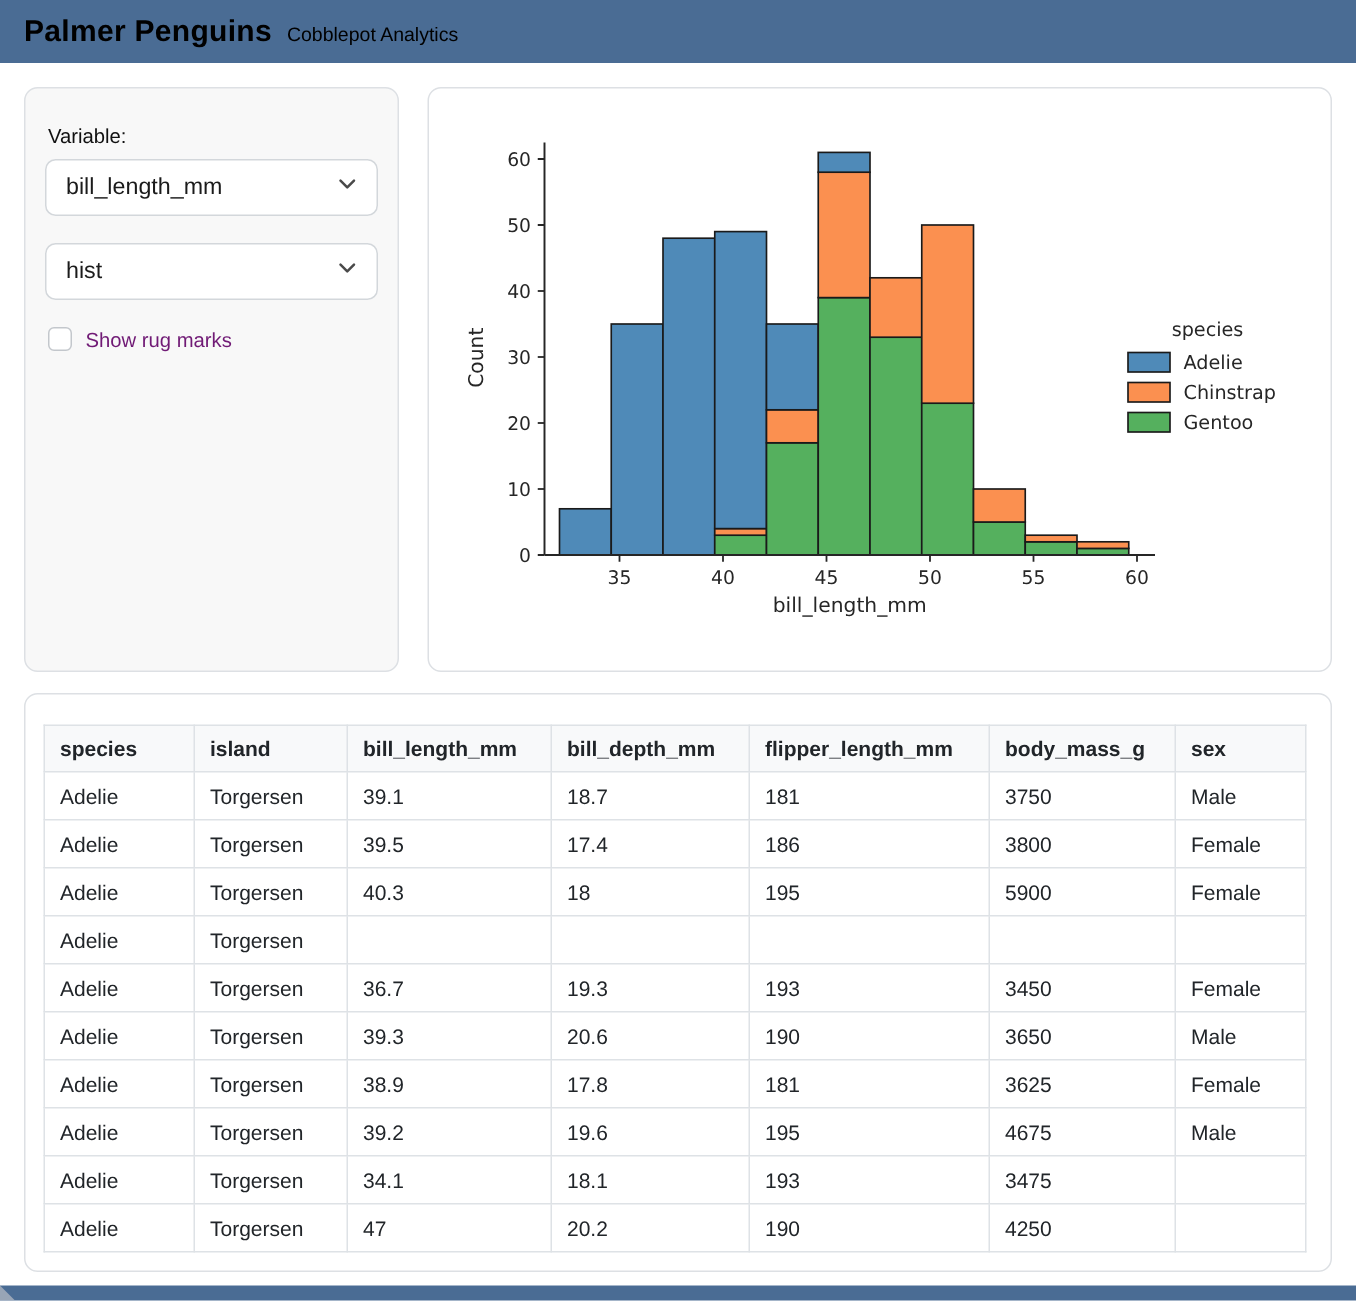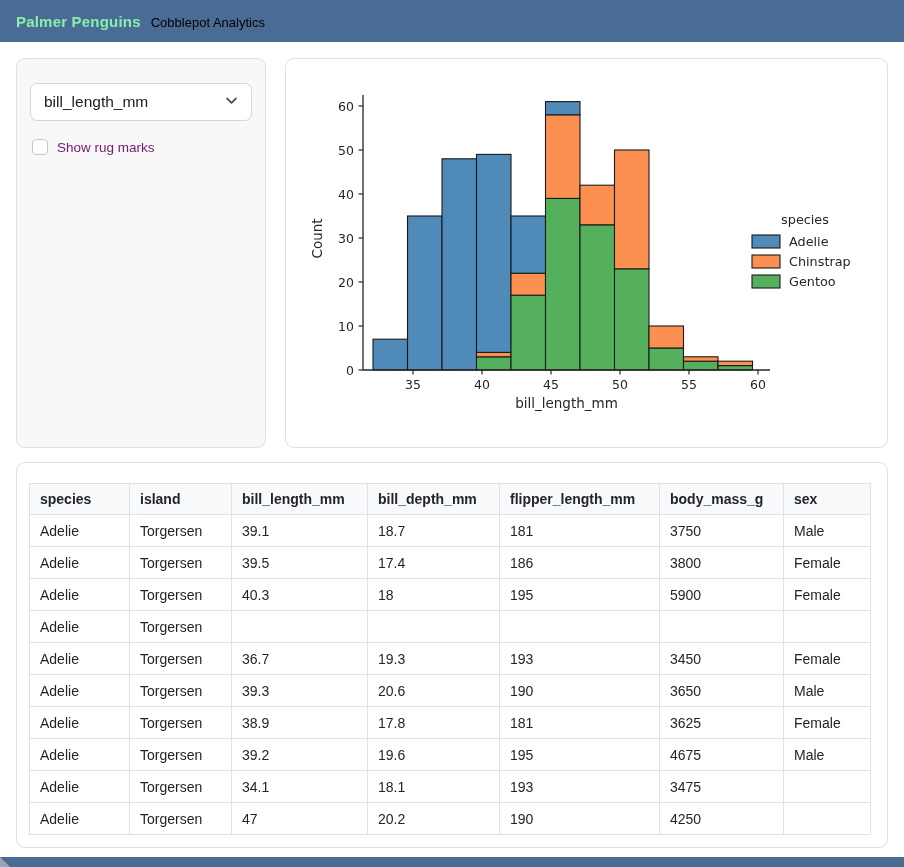--- a/index.html
+++ b/index.html
@@ -7,21 +7,21 @@
   body {
     font-family:"Liberation Sans", sans-serif;
     background:#4a6c94;
     position:relative;
     overflow:hidden;
   }
   .app-header {
     position:absolute; left:0; top:0; width:904px; height:42px;
     background:#4a6c94; display:flex; align-items:center; padding:0 16px; gap:10px;
   }
-  .app-title { color:#86efac; font-size:15px; font-weight:700; letter-spacing:.2px; }
+  .app-title { color:#000000; font-size:20px; font-weight:700; letter-spacing:.2px; }
   .app-subtitle { color:#000000; font-size:13px; font-weight:500; position:relative; top:1px; }
   .content {
     position:absolute; left:0; top:42px; width:904px; height:815px;
     background:#ffffff;
   }
   .card {
     position:absolute; background:#fff; border:1px solid #dde0e4; border-radius:9px;
   }
   .sidebar { left:16px; top:16px; width:250px; height:390px; background:#f8f8f8; padding:24px 13px 0 13px; }
   .field-label { font-size:13.5px; color:#111; margin:0 0 8px 2px; }
@@ -51,22 +51,31 @@
 <body>
 
 <header class="app-header">
   <span class="app-title">Palmer Penguins</span>
   <span class="app-subtitle">Cobblepot Analytics</span>
 </header>
 
 <div class="content">
 
   <aside class="card sidebar">
+    <div class="field-label">Variable:</div>
     <div class="select-box">
       <span class="select-value">bill_length_mm</span>
+      <span class="chev">
+        <svg width="15" height="15" viewBox="0 0 16 16">
+            <path d="M3.2 5.8 8 10.6l4.8-4.8" fill="none" stroke="#4a4a4a" stroke-width="1.8" stroke-linecap="round" stroke-linejoin="round"></path>
+          </svg>
+      </span>
+    </div>
+    <div class="select-box">
+      <span class="select-value">hist</span>
       <span class="chev">
         <svg width="15" height="15" viewBox="0 0 16 16">
             <path d="M3.2 5.8 8 10.6l4.8-4.8" fill="none" stroke="#4a4a4a" stroke-width="1.8" stroke-linecap="round" stroke-linejoin="round"></path>
           </svg>
       </span>
     </div>
     <div class="rug-row">
       <span class="rug-box"></span>
       <span class="rug-label">Show rug marks</span>
     </div>

